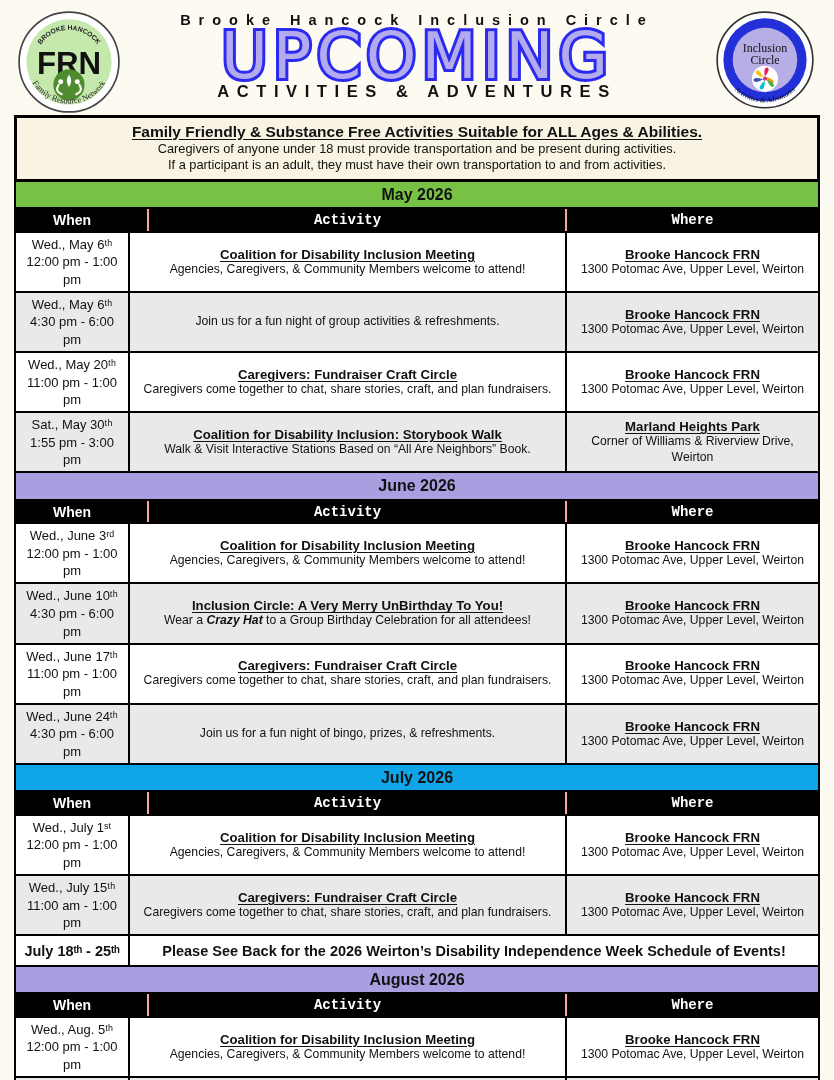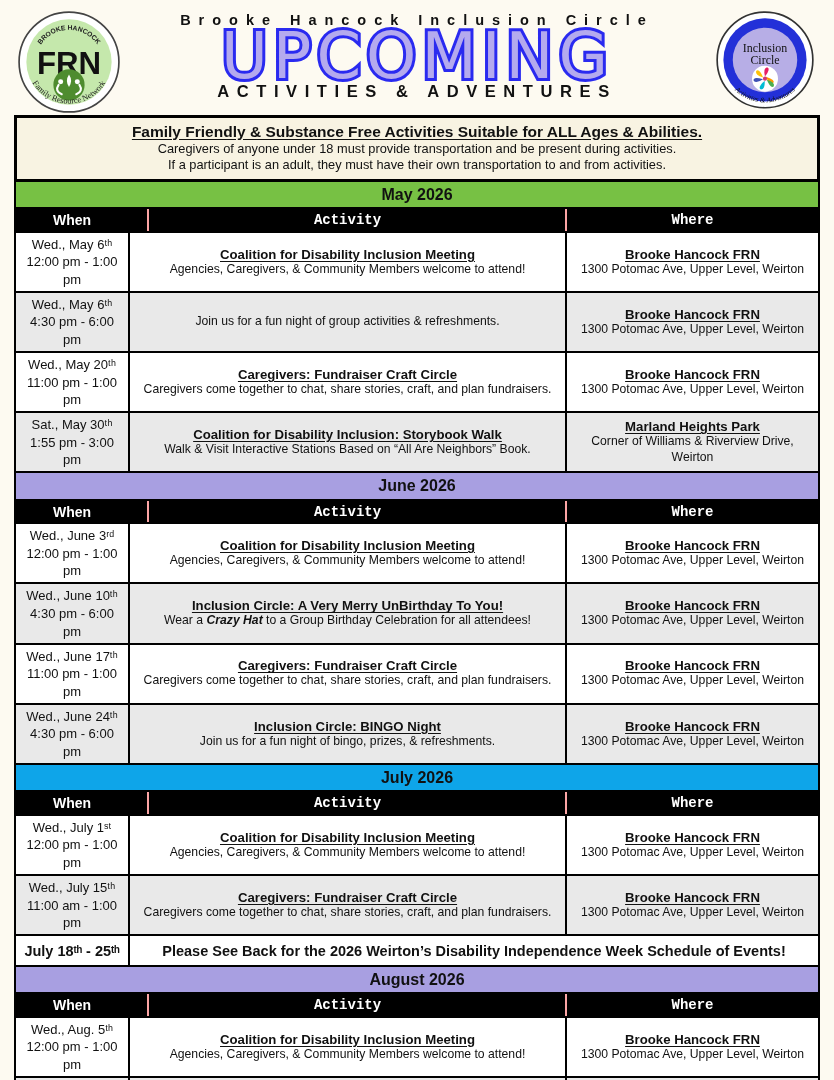--- a/index.html
+++ b/index.html
@@ -227,21 +227,20 @@
       <div class="d">1300 Potomac Ave, Upper Level, Weirton</div>
     </div>
   </div>
 
   <div class="block grid3 row alt">
     <div class="cell when">
       <div>Wed., June 24ᵗʰ</div>
       <div>4:30 pm - 6:00 pm</div>
     </div>
     <div class="cell bl">
-      <div class="t u">Inclusion Circle: BINGO Night</div>
       <div class="d"><span>Join us for a fun night of bingo, prizes, &amp; refreshments.</span><span></span><em class="bi"></em><span></span></div>
     </div>
     <div class="cell bl">
       <div class="t u">Brooke Hancock FRN</div>
       <div class="d">1300 Potomac Ave, Upper Level, Weirton</div>
     </div>
   </div>
 </div>
   </section>
 

